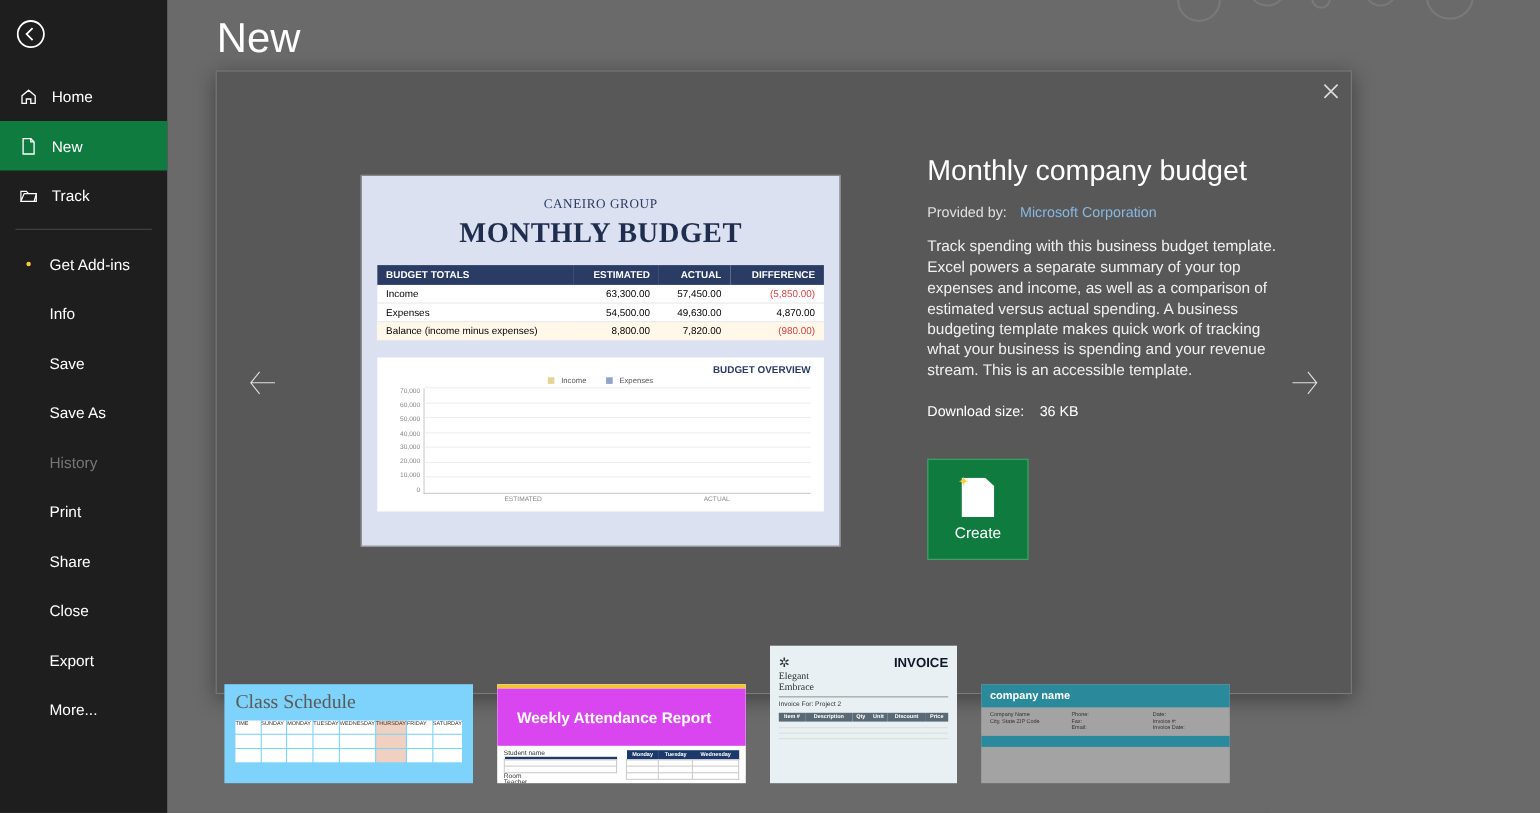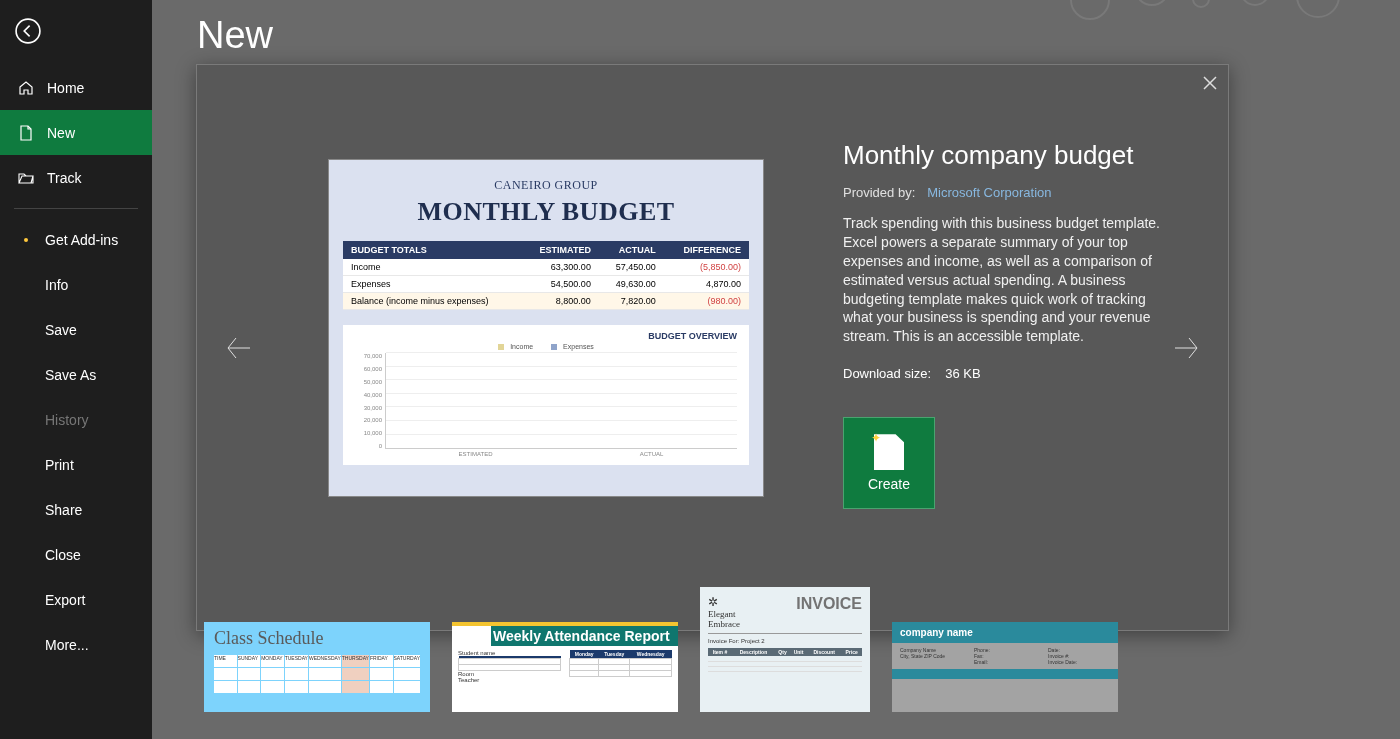--- a/index.html
+++ b/index.html
@@ -186,33 +186,33 @@
       cursor:pointer;
       overflow:hidden;
       font-size:10px;
       color:#333;
     }
     .tpl.class { background:#7dd3fc; padding:6px 10px;}
     .tpl.class .ct { font-family: cursive; font-size:18px; color:#5a5a5a;}
     .tpl.class .grid { display:grid; grid-template-columns: repeat(8,1fr); gap:1px; margin-top:6px; font-size:5px;}
     .tpl.class .grid div { background:#fff; height:12px;}
     .tpl.class .grid .hl { background:#f0d0c0;}
-    .tpl.attend .hdr { background:#0f766e; color:#fff; padding:2px; font-size:14px; font-weight:600;margin-left:39px;}
+    .tpl.attend .hdr { background:#d946ef; color:#fff; padding:18px; font-size:14px; font-weight:600;}
     .tpl.attend .sub { background:#f4c430; height:4px;}
     .tpl.attend .body { padding:4px 6px; font-size:6px; color:#333;}
     .tpl.attend .mini { display:flex; gap:8px;}
     .tpl.attend .mini .col {flex:1;}
     .tpl.attend table { width:100%; border-collapse:collapse; font-size:5px;}
     .tpl.attend th { background:#1b3a6b; color:#fff; padding:1px;}
     .tpl.attend td { border:1px solid #ccc; height:6px;}
     .tpl.invoice { width:170px; height:125px; background:#e8f0f3; padding:8px; font-size:6px; position:relative; top:-35px;}
     .tpl.invoice .ih { display:flex; justify-content:space-between; align-items:flex-start;}
     .tpl.invoice .logo { font-size:12px;}
     .tpl.invoice .brand { font-family:Georgia,serif; font-size:9px;}
-    .tpl.invoice .inv { font-size:16px; font-weight:700; color:#737373;}
+    .tpl.invoice .inv { font-size:12px; font-weight:700; color:#0f172a;}
     .tpl.invoice .line { border-top:1px solid #999; margin:4px 0;}
     .tpl.invoice table { width:100%; font-size:5px; border-collapse:collapse; margin-top:4px;}
     .tpl.invoice th { background:#5a6a75; color:#fff; padding:1px;}
     .tpl.invoice td { border-bottom:1px solid #ddd; height:5px; padding:0 1px;}
     .tpl.company { background:#a3a3a3; }
     .tpl.company .chdr { background:#2a8a9c; color:#fff; padding:5px 8px; font-size:10px; font-weight:600;}
     .tpl.company .cbody { display:flex; font-size:5px; padding:4px 8px; gap:12px;}
     .tpl.company .col { flex:1; }
     .tpl.company .strip { background:#2a8a9c; height:10px;}
     .backdrop-decor {

